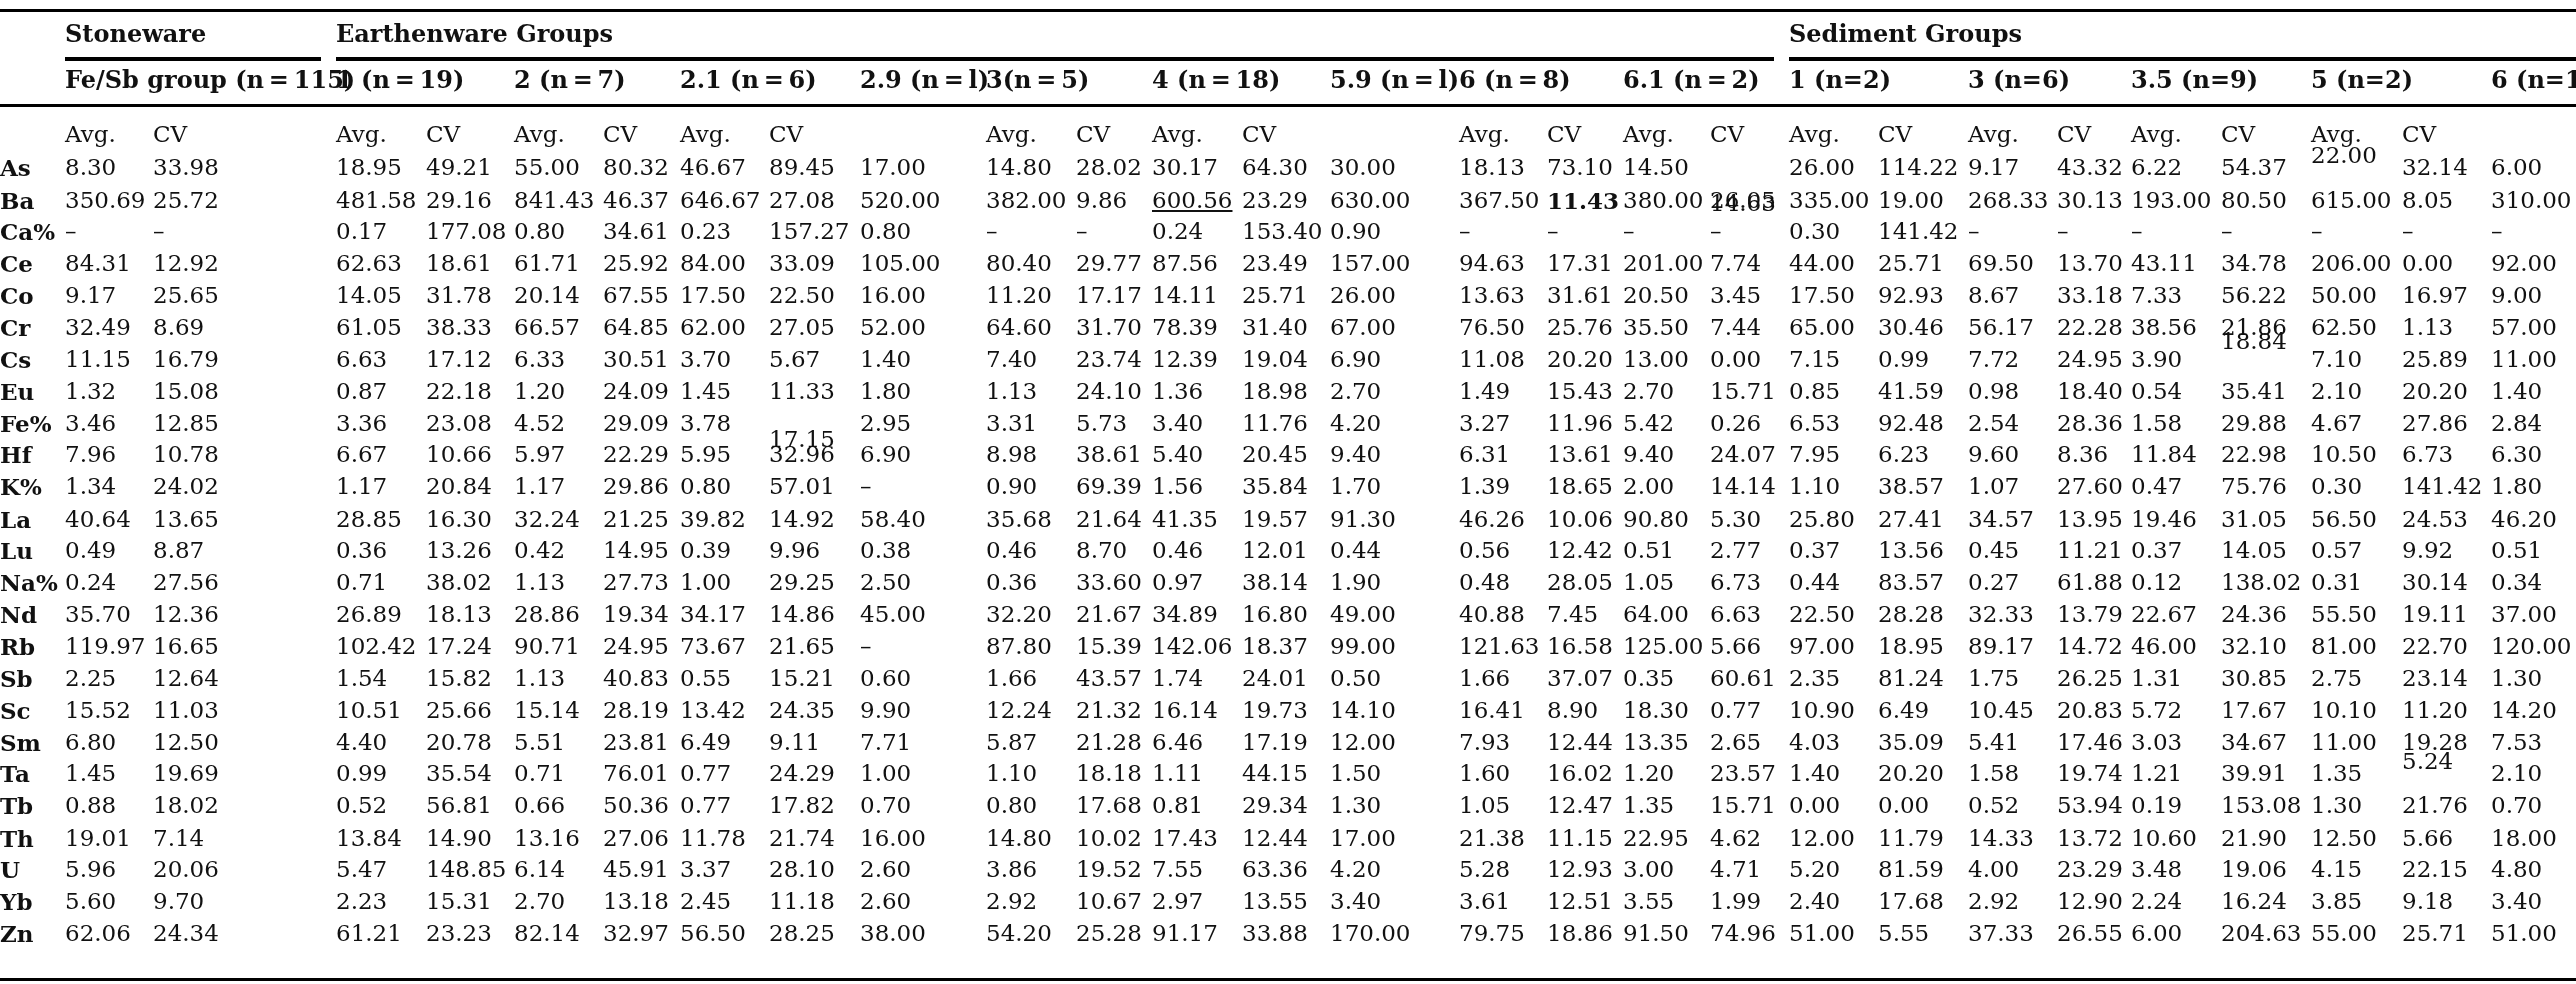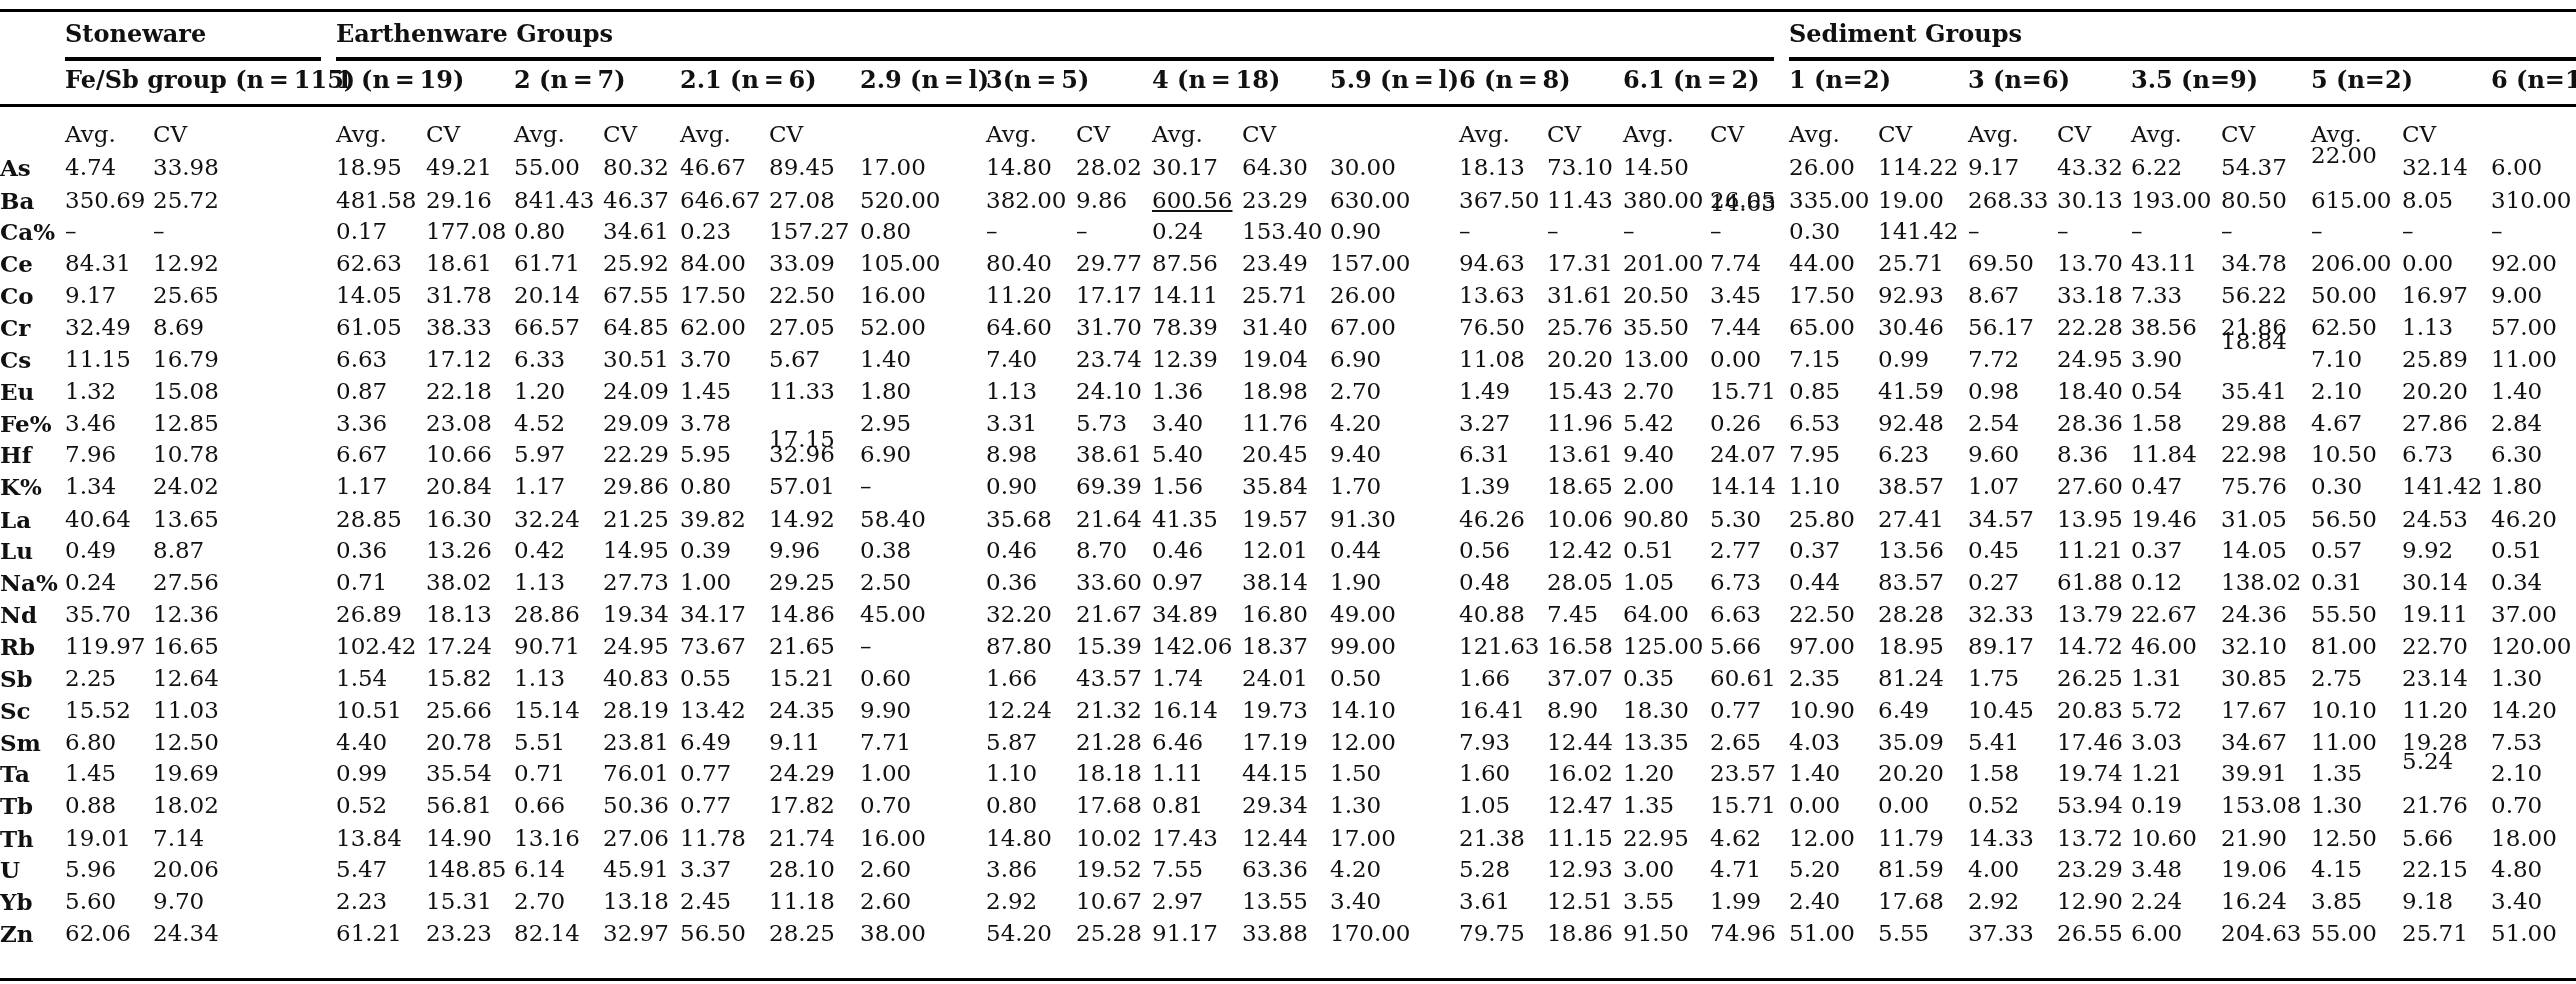--- a/index.html
+++ b/index.html
@@ -68,21 +68,21 @@
     <div class="txt" style="left: 2057px; top: 121px;">CV</div>
     <div class="txt" style="left: 2131px; top: 121px;">Avg.</div>
     <div class="txt" style="left: 2221px; top: 121px;">CV</div>
     <div class="txt" style="left: 2311px; top: 121px;">Avg.</div>
     <div class="txt" style="left: 2402px; top: 121px;">CV</div>
   </div>
 
 <div id="table-body">
     <div>
       <div class="txt lbl" style="left: 0px; top: 154px;">As</div>
-      <div class="txt cell" style="left: 65px; top: 154px;">4.74</div>
+      <div class="txt cell" style="left: 65px; top: 154px;">8.30</div>
       <div class="txt cell" style="left: 153px; top: 154px;">33.98</div>
       <div class="txt cell" style="left: 336px; top: 154px;">18.95</div>
       <div class="txt cell" style="left: 426px; top: 154px;">49.21</div>
       <div class="txt cell" style="left: 514px; top: 154px;">55.00</div>
       <div class="txt cell" style="left: 603px; top: 154px;">80.32</div>
       <div class="txt cell" style="left: 680px; top: 154px;">46.67</div>
       <div class="txt cell" style="left: 769px; top: 154px;">89.45</div>
       <div class="txt cell" style="left: 860px; top: 154px;">17.00</div>
       <div class="txt cell" style="left: 986px; top: 154px;">14.80</div>
       <div class="txt cell" style="left: 1076px; top: 154px;">28.02</div>
@@ -113,21 +113,21 @@
       <div class="txt cell" style="left: 603px; top: 187px;">46.37</div>
       <div class="txt cell" style="left: 680px; top: 187px;">646.67</div>
       <div class="txt cell" style="left: 769px; top: 187px;">27.08</div>
       <div class="txt cell" style="left: 860px; top: 187px;">520.00</div>
       <div class="txt cell" style="left: 986px; top: 187px;">382.00</div>
       <div class="txt cell" style="left: 1076px; top: 187px;">9.86</div>
       <div class="txt cell" style="left: 1152px; top: 187px; text-decoration: underline;">600.56</div>
       <div class="txt cell" style="left: 1242px; top: 187px;">23.29</div>
       <div class="txt cell" style="left: 1330px; top: 187px;">630.00</div>
       <div class="txt cell" style="left: 1459px; top: 187px;">367.50</div>
-      <div class="txt cell" style="left: 1547px; top: 187px;">11.43</div>
+      <div class="txt cell" style="left: 1547px; top: 187px; font-weight: bold;">11.43</div>
       <div class="txt cell" style="left: 1623px; top: 187px;">380.00</div>
       <div class="txt cell" style="left: 1710px; top: 187px;">26.05</div>
       <div class="txt cell" style="left: 1789px; top: 187px;">335.00</div>
       <div class="txt cell" style="left: 1878px; top: 187px;">19.00</div>
       <div class="txt cell" style="left: 1968px; top: 187px;">268.33</div>
       <div class="txt cell" style="left: 2057px; top: 187px;">30.13</div>
       <div class="txt cell" style="left: 2131px; top: 187px;">193.00</div>
       <div class="txt cell" style="left: 2221px; top: 187px;">80.50</div>
       <div class="txt cell" style="left: 2311px; top: 187px;">615.00</div>
       <div class="txt cell" style="left: 2402px; top: 187px;">8.05</div>

